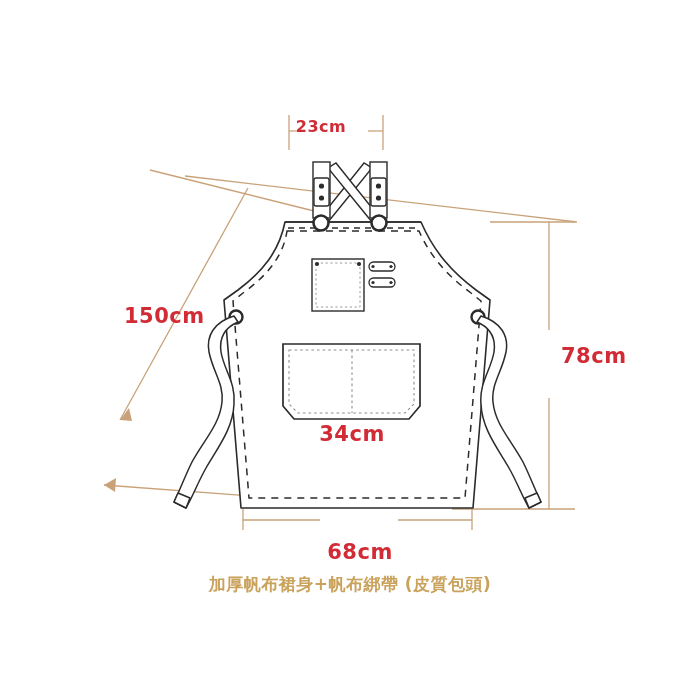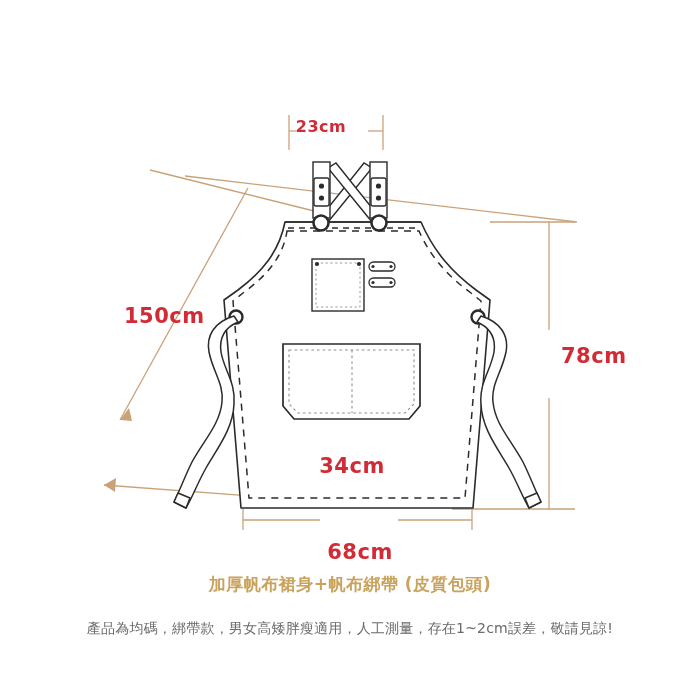--- a/index.html
+++ b/index.html
@@ -50,21 +50,20 @@
     left: 551px;
     top: 344px;
     font-size: 21px;
     margin-left: 10px;
   }
   #dim-34cm {
     left: 352px;
     top: 422px;
     font-size: 21px;
     transform: translateX(-50%);
-    margin-top: 32px;
   }
   #dim-68cm {
     left: 360px;
     top: 504px;
     font-size: 21px;
     transform: translateX(-50%);
     margin-top: 36px;
   }
   #caption-main {
     position: absolute;
@@ -277,15 +276,14 @@
   <div class="dim-label" id="dim-150cm">150cm</div>
 
   <div class="dim-label" id="dim-78cm">78cm</div>
 
   <div class="dim-label" id="dim-34cm">34cm</div>
 
   <div class="dim-label" id="dim-68cm">68cm</div>
 
   <div id="caption-main">加厚帆布裙身+帆布綁帶 (皮質包頭)</div>
 
-  <div id="caption-sub">產品為均碼，綁帶款，男女高矮胖瘦適用，人工測量，存在1~2cm誤差，敬請見諒!</div>
 
 </div>
 
 </body></html>

